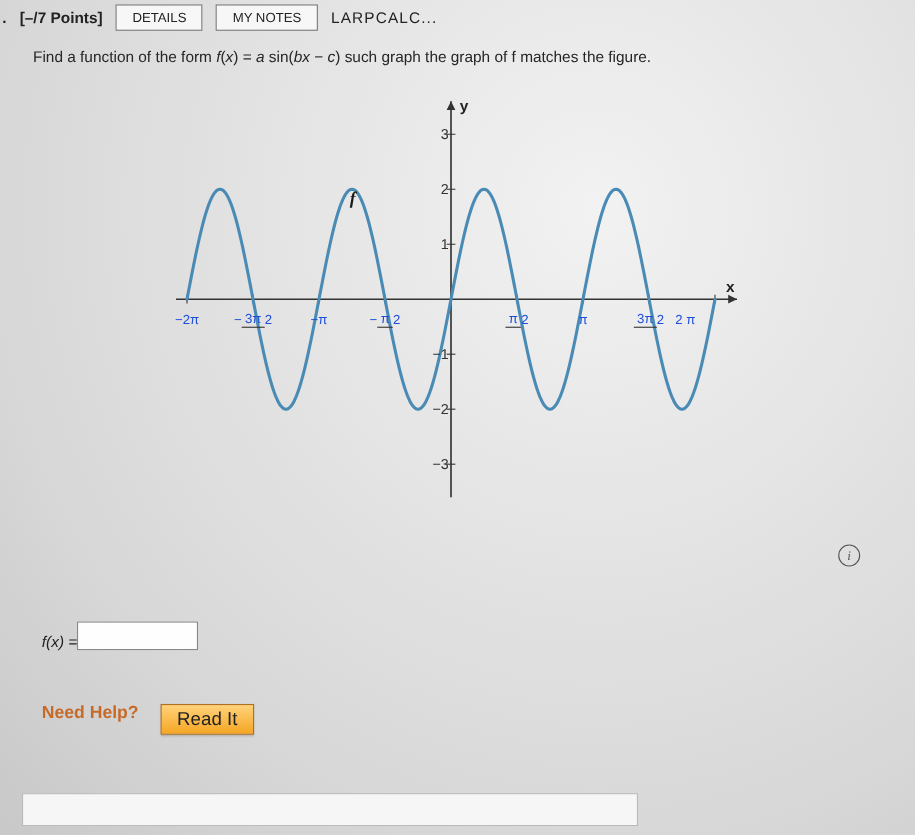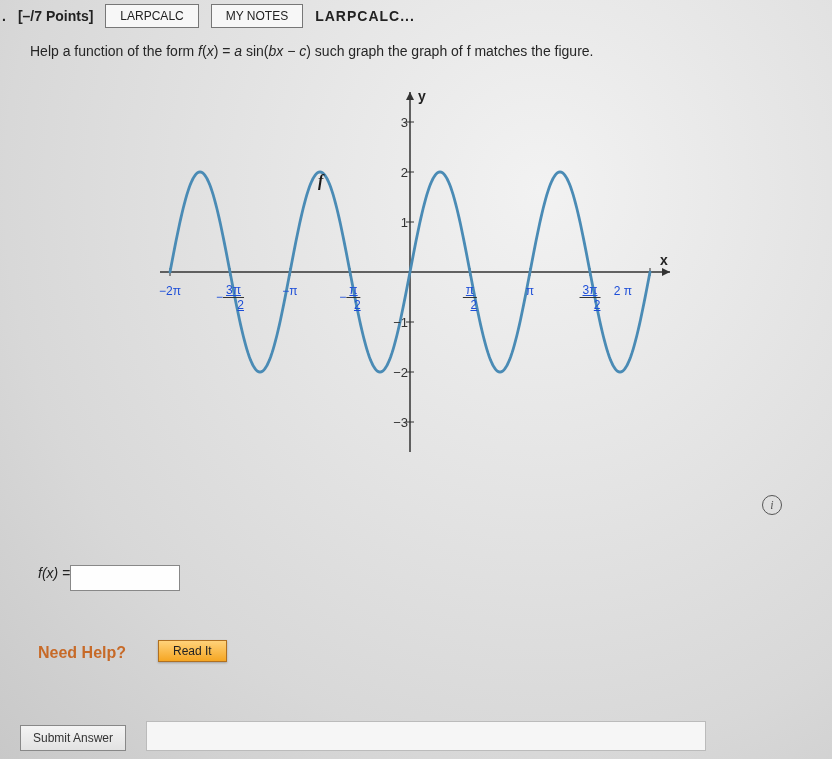--- a/index.html
+++ b/index.html
@@ -49,26 +49,25 @@
   }
   .graph-wrap svg { width: 100%; height: 100%; }
   .axis-lbl {
     position: absolute;
     font-size: 14px;
     color: #222;
     font-weight: 500;
   }
   .frac {
     display: inline-flex;
-    flex-direction: column;
-    align-items: flex-end;
+    flex-direction: row;
+    align-items: flex-start;
     font-size: 12px;
     line-height: 1;
     vertical-align: middle;
-    text-decoration: underline;
   }
   .frac .num { border-bottom: 1px solid #333; padding: 0 3px 1px; }
   .frac .den { padding-top: 1px; }
   .tick-x {
     position: absolute;
     top: 212px;
     font-size: 12px;
     color: #1d4ed8;
     text-align: center;
     transform: translateX(-50%);
@@ -96,54 +95,54 @@
     color: #555;
     background: transparent;
     font-style: italic;
     font-family: Georgia, serif;
   }
   .answer-row {
     position: absolute;
     top: 565px;
     left: 38px;
     display: flex;
-    align-items: flex-start;
+    align-items: flex-end;
     gap: 0;
   }
   .answer-row .fx {
     font-style: italic;
     font-size: 14px;
     color: #222;
   }
   .answer-input {
     width: 110px;
     height: 26px;
     border: 1px solid #888;
     background: #fefefe;
     padding: 2px 4px;
     font-size: 13px;
   }
   .help-row {
     position: absolute;
     top: 640px;
     left: 38px;
     display: flex;
-    align-items: flex-end;
-    gap: 32px;
+    align-items: flex-start;
+    gap: 20px;
   }
   .need-help {
     color: #c76a28;
     font-weight: bold;
     font-size: 16px;
   }
   .read-it {
     border: 1px solid #b07020;
     background: linear-gradient(#ffd27a, #f5a623);
     padding: 3px 14px;
-    font-size: 12px;
+    font-size: 17px;
     font-family: Arial, sans-serif;
     color: #222;
     cursor: pointer;
     box-shadow: 0 1px 2px rgba(0,0,0,.25);
   }
   .submit-row {
     position: absolute;
     bottom: 8px;
     left: 20px;
     display: flex;
@@ -173,27 +172,27 @@
     font-family: Georgia, serif;
     font-weight: bold;
   }
 </style>
 </head>
 <body>
 
 <div class="top-row">
   <span class="qnum">.</span>
   <span class="points">[–/7 Points]</span>
-  <button class="top-btn">LARPCALC</button>
+  <button class="top-btn">DETAILS</button>
   <button class="top-btn">MY NOTES</button>
-  <span class="points" style="font-weight:700;letter-spacing:1px;overflow:hidden">LARPCALC...</span>
+  <span class="points" style="font-weight:400;letter-spacing:1px;overflow:hidden">LARPCALC...</span>
 </div>
 
 <div class="prompt">
-  <span>Help a function of the form </span>
+  <span>Find a function of the form </span>
   <span><i>f</i>(<i>x</i>) = <i>a</i> sin(<i>bx</i> − <i>c</i>)</span>
   <span> such graph the graph of f matches the figure.</span>
 </div>
 
 <div class="graph-wrap">
   <svg viewBox="0 0 540 400">
 
     <line x1="20" y1="200" x2="530" y2="200" stroke="#333" stroke-width="1.5"></line>
     <polygon points="530,200 522,196 522,204" fill="#333"></polygon>
     <line x1="270" y1="380" x2="270" y2="20" stroke="#333" stroke-width="1.5"></line>
@@ -272,15 +271,14 @@
   <span class="fx"><i>f</i>(<i>x</i>) =</span>
   <input class="answer-input" value="" style="">
 </div>
 
 <div class="help-row">
   <span class="need-help">Need Help?</span>
   <button class="read-it">Read It</button>
 </div>
 
 <div class="submit-row">
-  <button class="submit-btn">Submit Answer</button>
   <div class="answer-box"></div>
 </div>
 
 </body></html>

